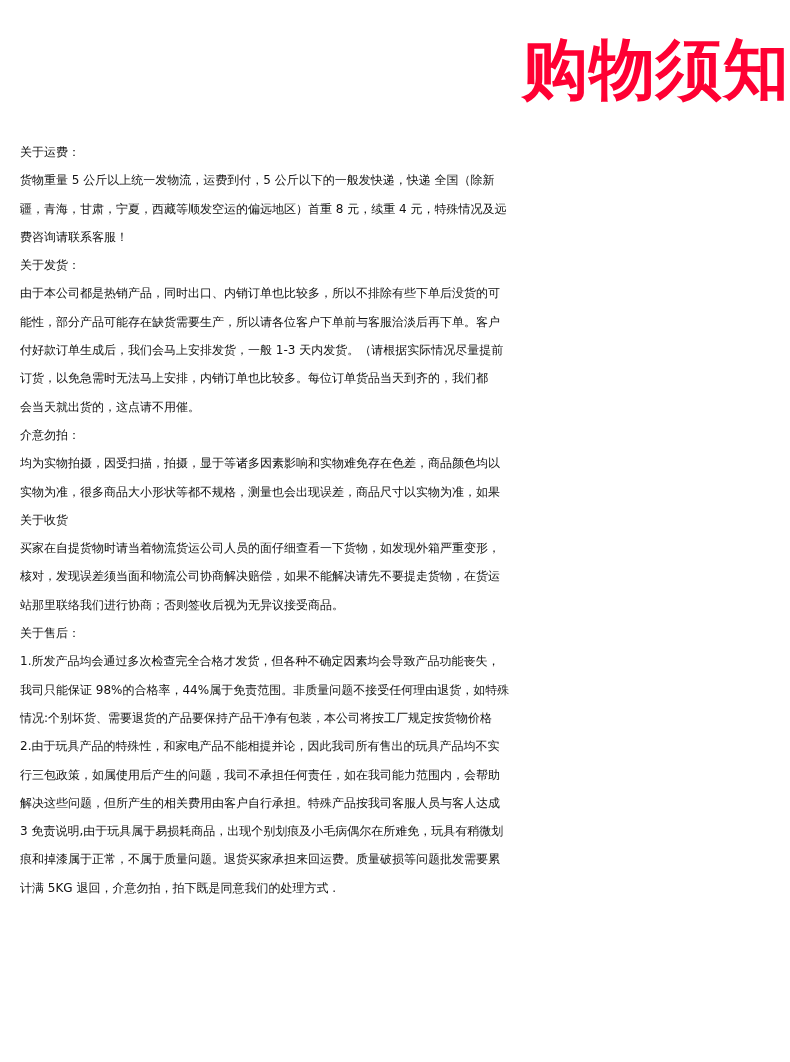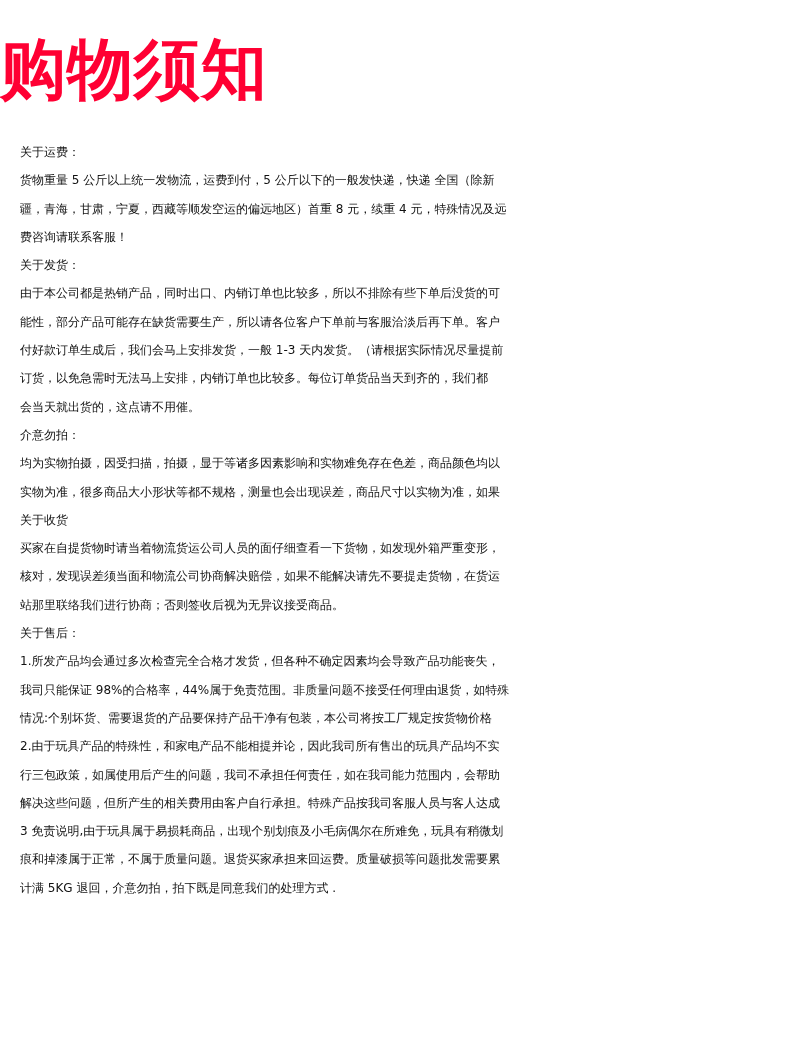--- a/index.html
+++ b/index.html
@@ -1,19 +1,19 @@
 <!DOCTYPE html>
 <html><head>
   <meta charset="utf-8">
   <style>
     html, body { margin: 0; padding: 0; background: #ffffff; }
     body { width: 790px; height: 1062px; overflow: hidden; position: relative; }
     .title {
       position: absolute; left: 0; top: 28px; width: 790px; height: 84px;
-      text-align: left; color: #ff0033; font-weight: 900;
+      text-align: right; color: #ff0033; font-weight: 900;
       font-family: "DejaVu Sans", sans-serif; font-size: 66px; line-height: 84px;
       letter-spacing: 1px;
     }
     .content {
       position: absolute; left: 20px; top: 138px; width: 780px;
       font-family: "DejaVu Sans", "Liberation Sans", sans-serif;
       font-size: 12px; line-height: 28.3px; color: #111111;
     }
     .line { white-space: nowrap; display: block; height: 28.3px; }
     .heading { }

